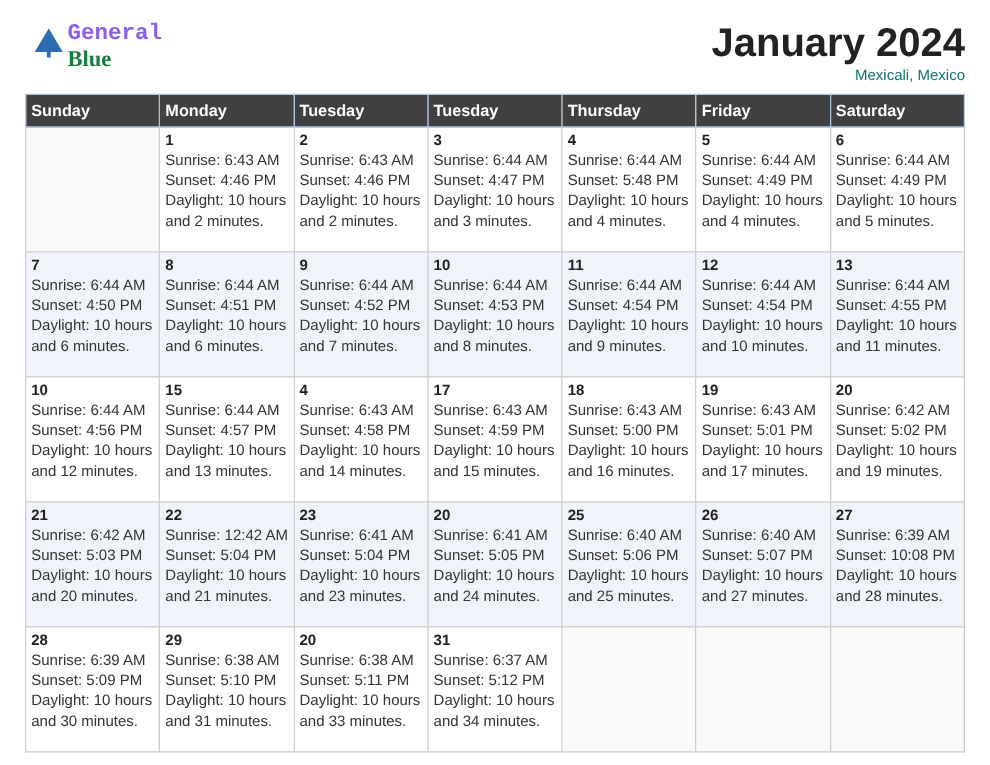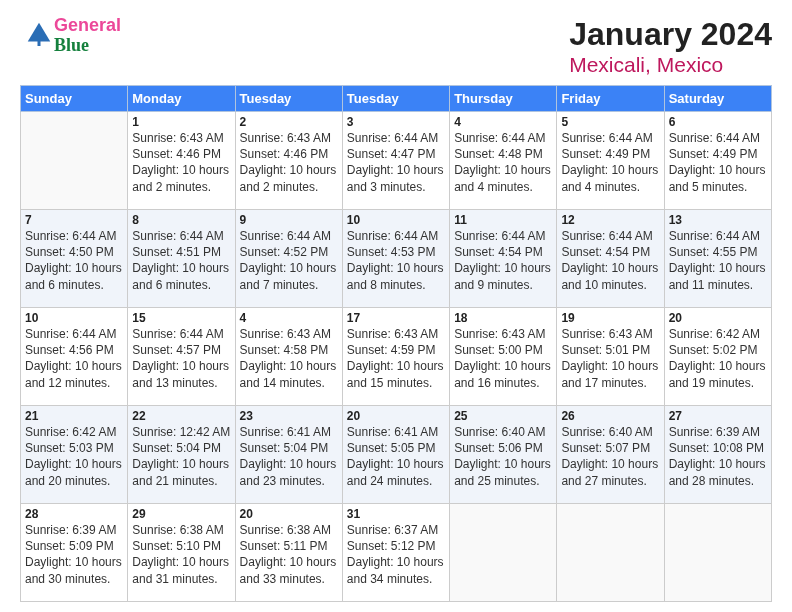--- a/index.html
+++ b/index.html
@@ -26,50 +26,51 @@
     .logo {
       display: flex;
       align-items: center;
     }
     .logo-text {
       font-size: 18px;
       font-weight: bold;
       line-height: 1.1;
     }
     .logo-general {
-      color: #ec4899;
+      color: #8b5cf6;
+      font-family: Liberation Mono, monospace;
     }
     .logo-blue {
       color: #15803d;
       font-family: Liberation Serif, serif;
     }
     .logo-icon {
       width: 30px;
       height: 30px;
       margin-left: 4px;
     }
     .title-block {
-      text-align: left;
+      text-align: right;
     }
     .month-year {
       font-size: 32px;
       font-weight: bold;
       color: #222;
     }
     .location {
-      font-size: 21px;
-      color: #be185d;
+      font-size: 12px;
+      color: #0f766e;
     }
     .calendar {
       width: 100%;
       border-collapse: collapse;
       flex: 1;
     }
     .calendar th {
-      background-color: #3b82f6;
+      background-color: #404040;
       color: #fff;
       font-size: 13px;
       font-weight: bold;
       padding: 5px 4px;
       text-align: left;
       border: 1px solid #b0c4de;
     }
     .calendar td {
       border: 1px solid #ccc;
       vertical-align: top;
@@ -156,21 +157,21 @@
           <td class="row-white">
             <span class="day-number">3</span>
             <div class="day-info">Sunrise: 6:44 AM
 Sunset: 4:47 PM
 Daylight: 10 hours
 and 3 minutes.</div>
           </td>
           <td class="row-white">
             <span class="day-number">4</span>
             <div class="day-info">Sunrise: 6:44 AM
-Sunset: 4:48 PM
+Sunset: 5:48 PM
 Daylight: 10 hours
 and 4 minutes.</div>
           </td>
           <td class="row-white">
             <span class="day-number">5</span>
             <div class="day-info">Sunrise: 6:44 AM
 Sunset: 4:49 PM
 Daylight: 10 hours
 and 4 minutes.</div>
           </td>

